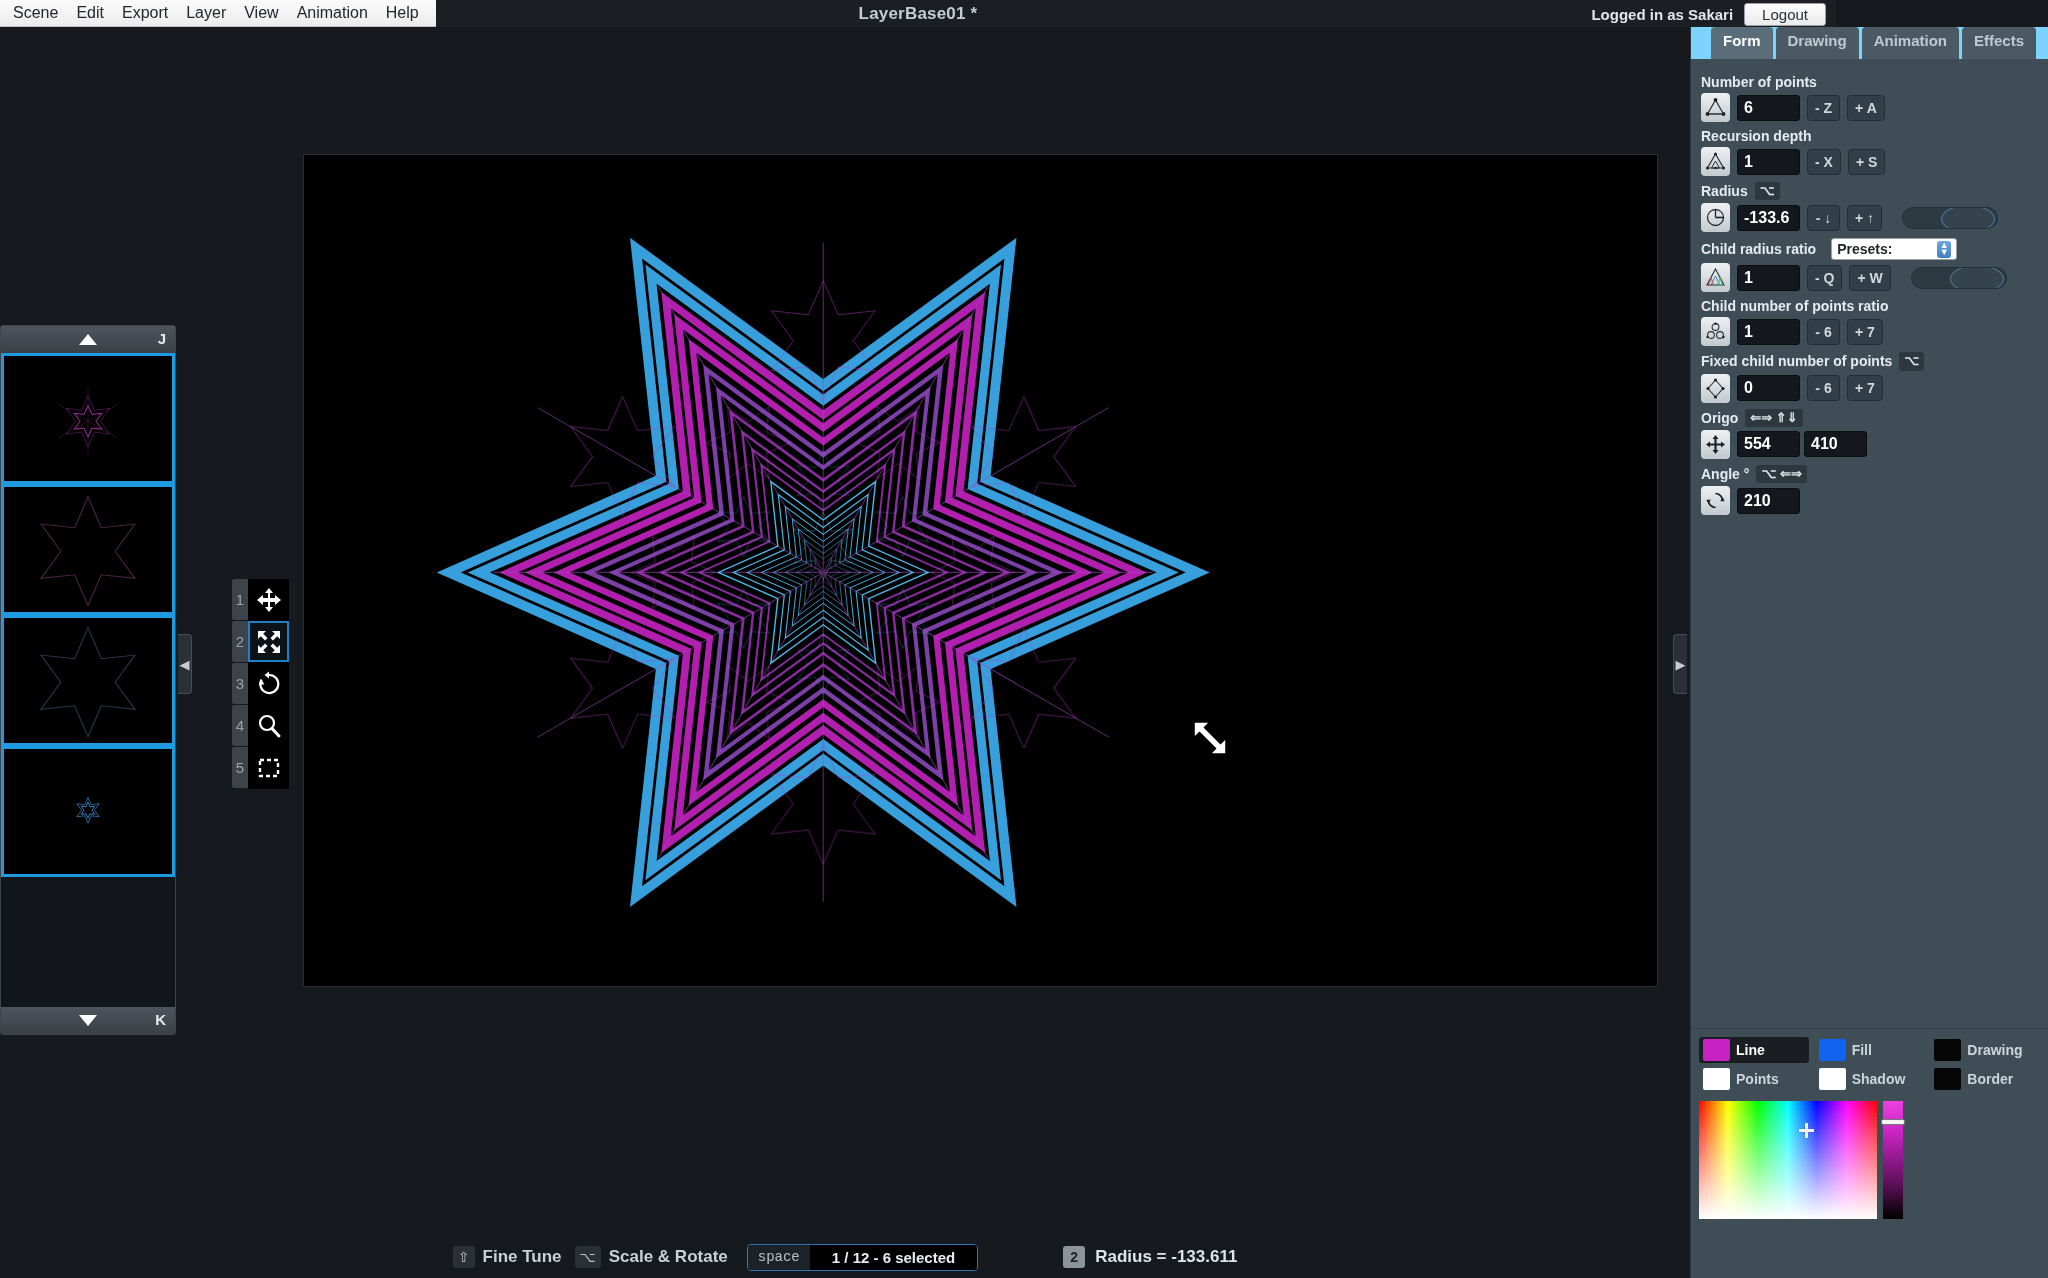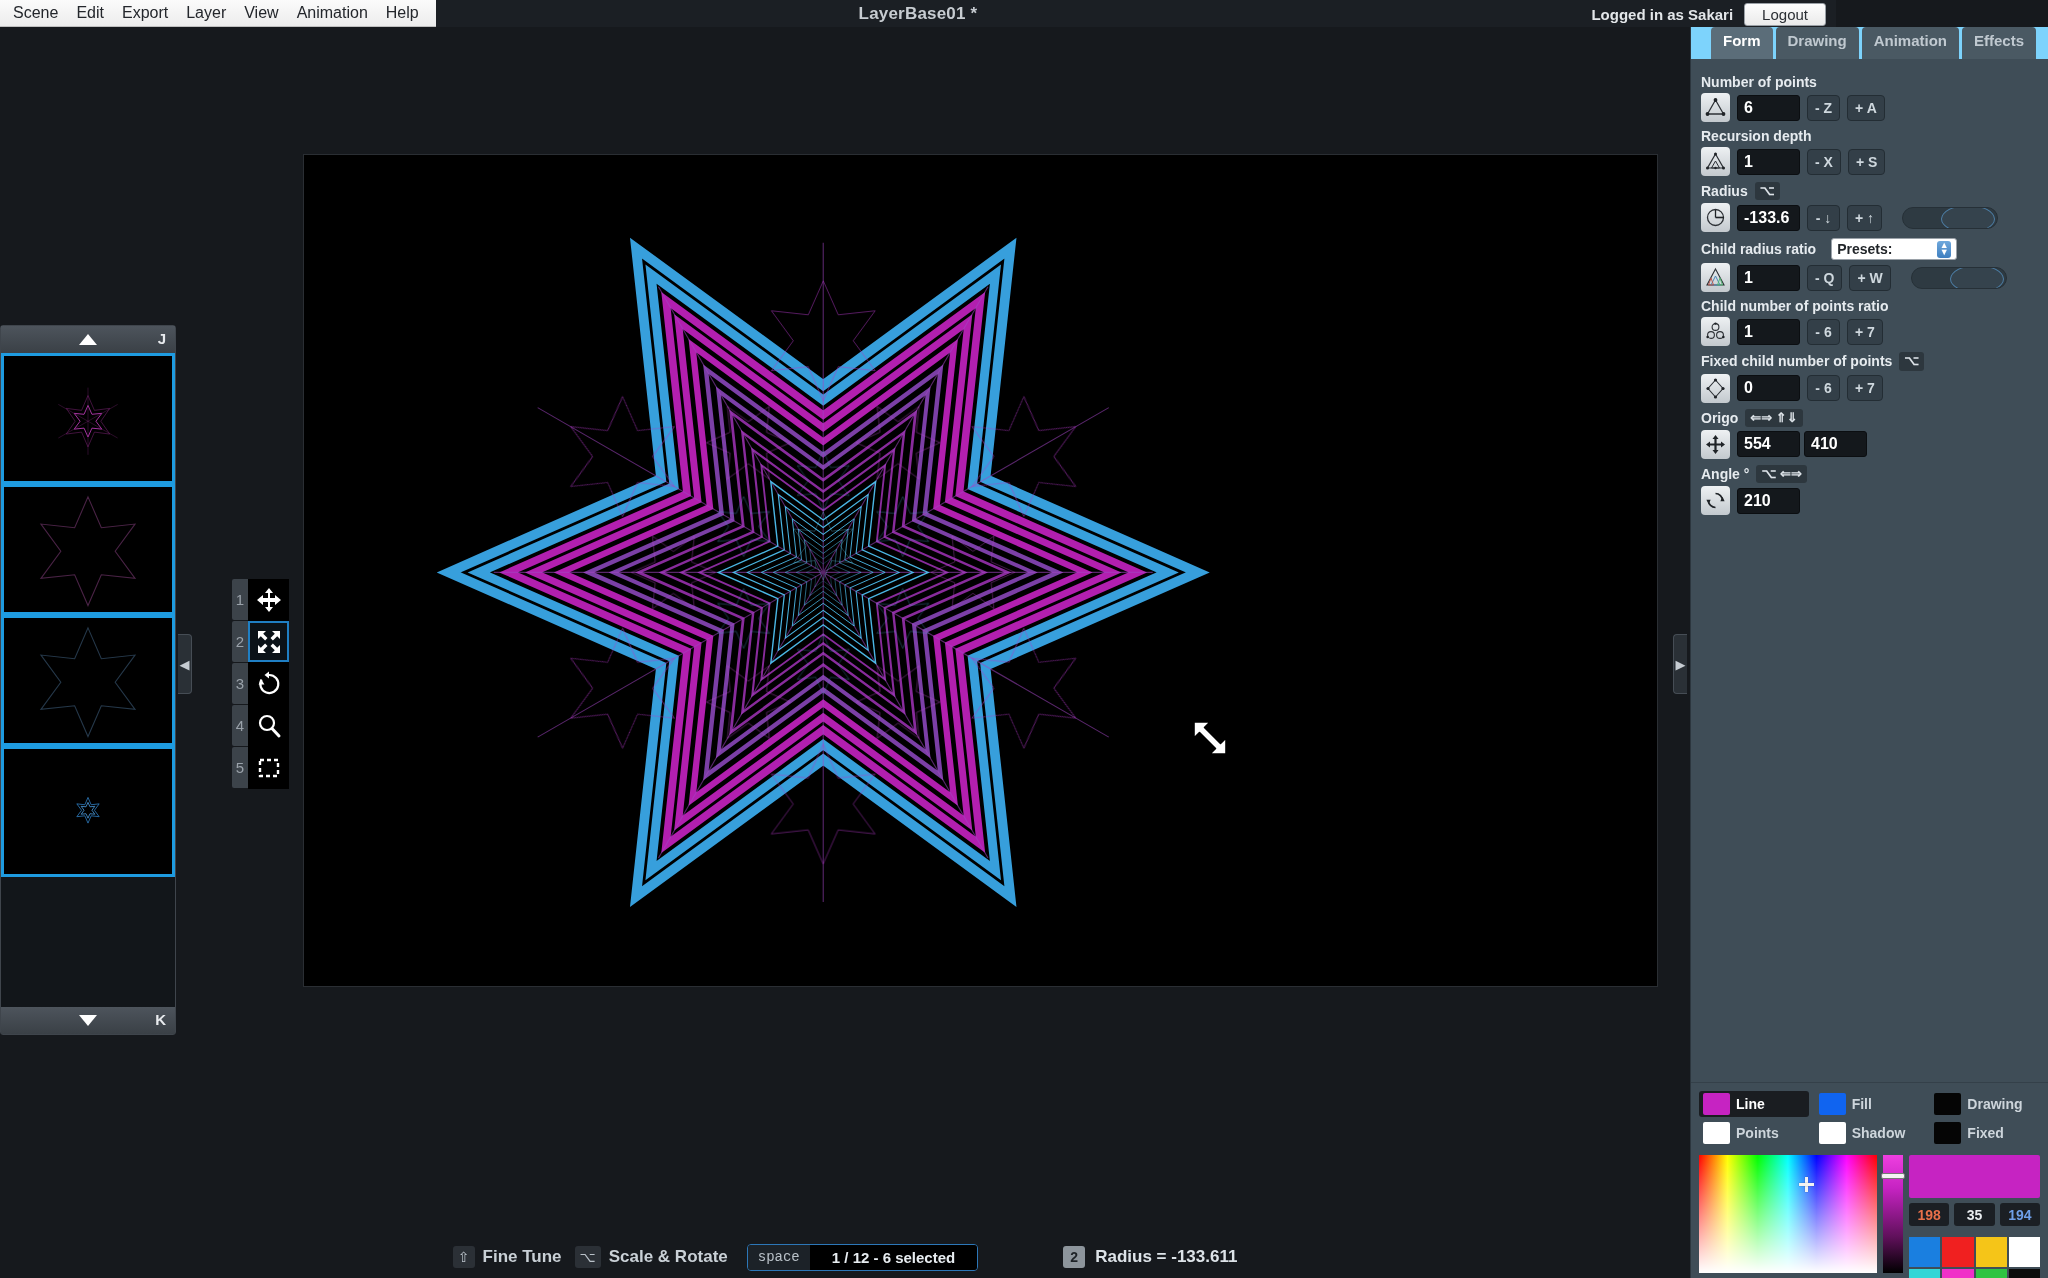--- a/index.html
+++ b/index.html
@@ -184,21 +184,21 @@
   .preset-select .spin {
     width: 14px; height: 17px; background: linear-gradient(to bottom,#6fa8dc,#3f7fc0);
     border-radius: 3px; color: #fff; font-size: 9px;
     display: flex; flex-direction: column; align-items: center; justify-content: center;
     line-height: .85;
   }
   .arrow-glyph { font-size: 13px; }
 
   
   #color-section {
-    position: absolute; left: 0; right: 0; bottom: 0; height: 196px;
+    position: absolute; left: 0; right: 0; bottom: 0; height: 250px;
     background: #3f4d57; border-top: 1px solid #344049; padding: 8px 8px 0 8px;
   }
   #swatch-grid {
     display: grid; grid-template-columns: repeat(3, 1fr); gap: 3px 6px;
     margin-bottom: 9px;
   }
   .swatch-cell {
     display: flex; align-items: center; gap: 6px; padding: 2px 4px;
     border-radius: 3px; cursor: pointer;
   }
@@ -693,46 +693,28 @@
         <div class="swatch-cell">
           <span class="swatch-box" style="background:#ffffff"></span>
           <span class="swatch-name">Points</span>
         </div>
         <div class="swatch-cell">
           <span class="swatch-box" style="background:#ffffff"></span>
           <span class="swatch-name">Shadow</span>
         </div>
         <div class="swatch-cell">
           <span class="swatch-box" style="background:#050505"></span>
-          <span class="swatch-name">Fixed</span>
+          <span class="swatch-name">Border</span>
         </div>
       </div>
 
       <div id="picker-row">
         <div id="hue-grad">
           <div id="hue-cross"></div>
         </div>
         <div id="bright-bar">
           <div id="bright-handle"></div>
         </div>
-        <div id="color-right">
-          <div id="current-color" style="background:#c623c2"></div>
-          <div id="rgb-row">
-            <div class="rgb-box" style="color:#e8704a">198</div>
-            <div class="rgb-box" style="color:#e8ecef">35</div>
-            <div class="rgb-box" style="color:#6f9fe8">194</div>
-          </div>
-          <div id="palette-grid">
-            <div class="pal" style="background:#1a7fe0"></div>
-            <div class="pal" style="background:#f02020"></div>
-            <div class="pal" style="background:#f5c518"></div>
-            <div class="pal" style="background:#ffffff"></div>
-            <div class="pal" style="background:#33d6d6"></div>
-            <div class="pal" style="background:#f030c8"></div>
-            <div class="pal" style="background:#2fc442"></div>
-            <div class="pal" style="background:#0b0b0b"></div>
-          </div>
-        </div>
       </div>
     </div>
 
   </div>
 </div>
 
 </body></html>

